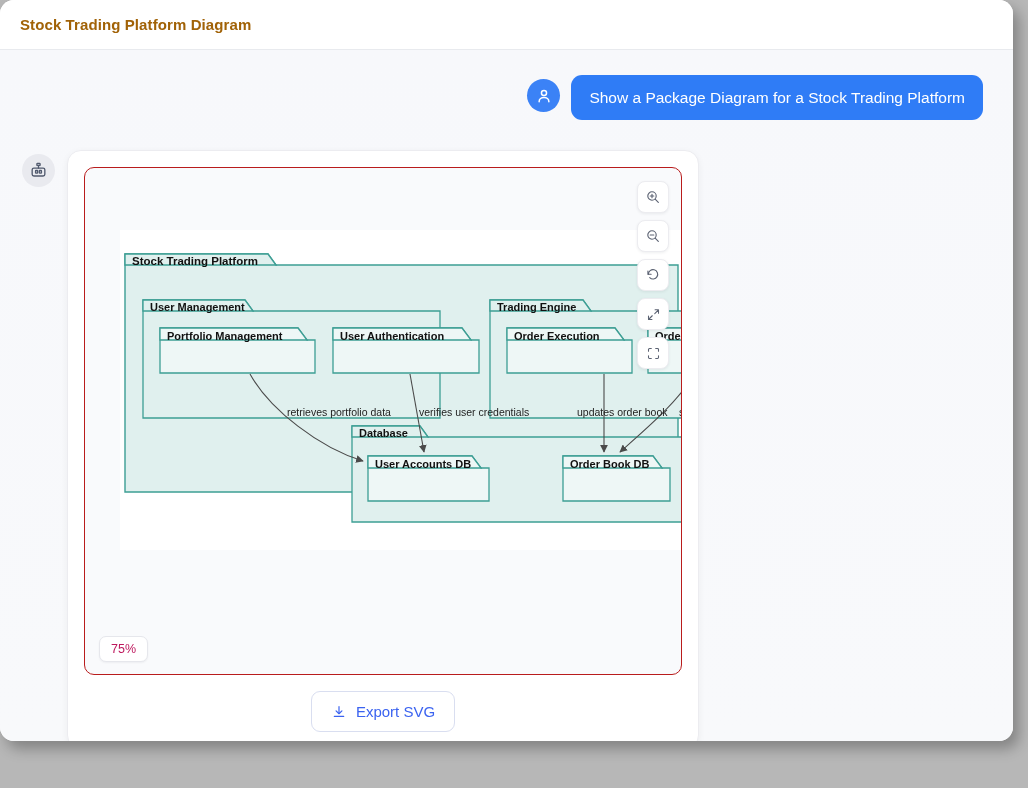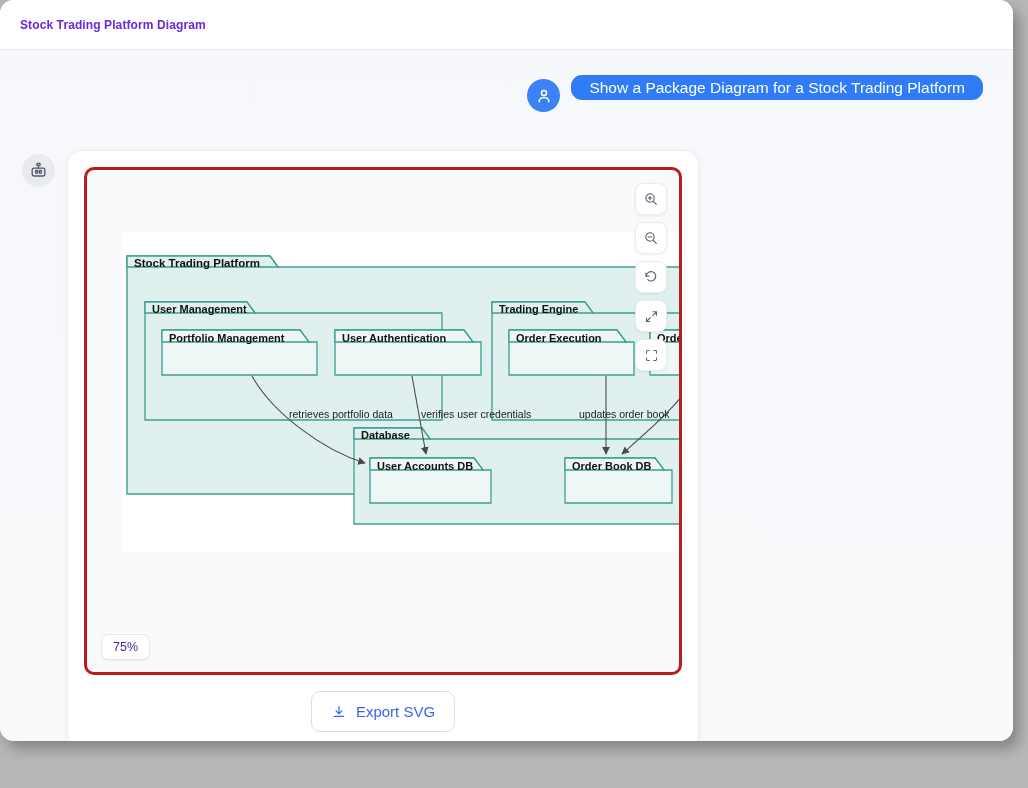--- a/index.html
+++ b/index.html
@@ -20,22 +20,22 @@
     overflow: hidden;
   }
   #header {
     height: 50px;
     background: #ffffff;
     border-bottom: 1px solid #e8eaee;
     display: flex; align-items: center;
     padding-left: 20px;
   }
   #page-title {
-    font-size: 12px; font-weight: bold;
-    color: #6d28d9;
+    font-size: 15px; font-weight: bold;
+    color: #a16207;
     letter-spacing: .1px;
   }
   #body-area {
     position: absolute;
     left: 0; top: 50px; right: 0; bottom: 0;
     background: linear-gradient(180deg,#f7f8fb 0%, #f8f9fb 100%);
   }
 
   
   #user-row {
@@ -46,21 +46,21 @@
   .avatar {
     width: 33px; height: 33px; border-radius: 50%;
     display: flex; align-items: center; justify-content: center;
     flex: none; margin-top: 4px;
   }
   #user-avatar { background: #3b82f6; }
   #user-bubble {
     background: #2f7cf6;
     color: #fff;
     border-radius: 11px;
-    padding: 3px 18px;
+    padding: 13px 18px;
     font-size: 15.5px;
     max-width: 420px;
     line-height: 1.25;
   }
 
   
   #bot-row {
     position: absolute; left: 22px; top: 100px; right: 30px;
     display: flex; align-items: flex-start; gap: 12px;
   }
@@ -71,21 +71,21 @@
     background: #fff;
     border: 1px solid #ececf0;
     border-radius: 14px;
     box-shadow: 0 2px 7px rgba(16,24,40,.05);
     padding: 16px;
   }
   #canvas-frame {
     position: relative;
     height: 508px;
     background: #f9fafc;
-    border: 3px solid #b91c1c;
+    border: 1px solid #b91c1c;
     border-radius: 10px;
     overflow: hidden;
   }
   #diagram-svg-wrap {
     position: absolute;
     left: 35px; top: 62px;
     width: 563px; height: 320px;
     background: #ffffff;
     overflow: hidden;
   }
@@ -111,21 +111,21 @@
                   stroke-linecap: round; stroke-linejoin: round; }
 
   
   #zoom-badge {
     position: absolute; left: 14px; bottom: 12px;
     background: #fff;
     border: 1px solid #e6e7ec;
     border-radius: 7px;
     padding: 5px 11px;
     font-size: 12.5px;
-    color: #4c1d95;
+    color: #be185d;
     box-shadow: 0 1px 2px rgba(16,24,40,.05);
   }
 
   
   #card-actions {
     display: flex; justify-content: center; gap: 10px;
     margin-top: 16px;
   }
   .action-btn {
     display: flex; align-items: center; gap: 9px;

